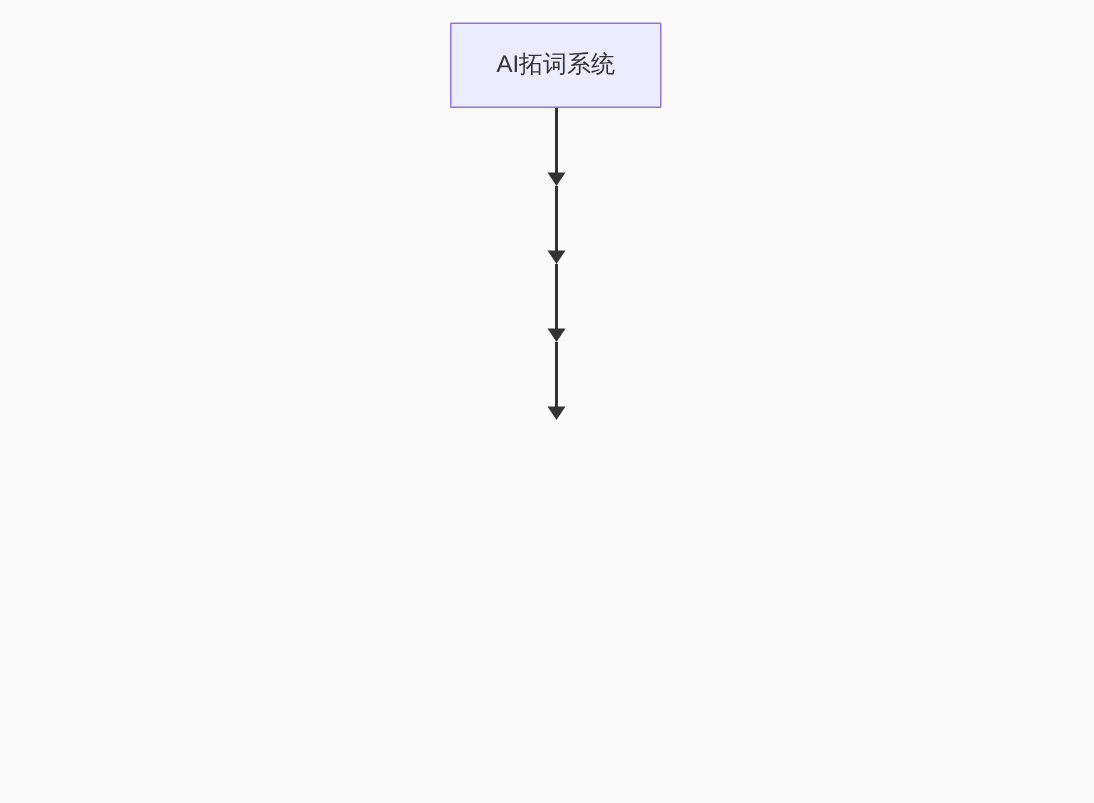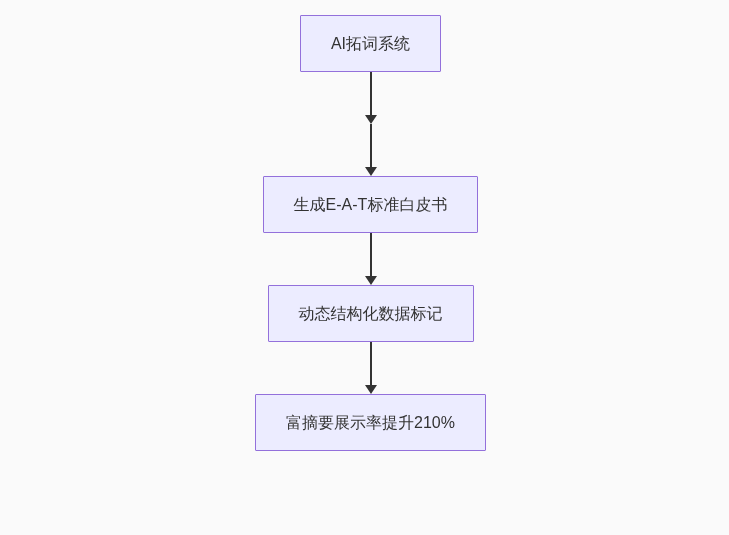--- a/index.html
+++ b/index.html
@@ -76,36 +76,27 @@
       <div class="shaft"></div>
       <div class="head"></div>
     </div>
 
 
     <div class="edge">
       <div class="shaft"></div>
       <div class="head"></div>
     </div>
 
-    <div class="node">
-      <span>生成E-A-T标准白皮书</span>
-    </div>
 
     <div class="edge">
       <div class="shaft"></div>
       <div class="head"></div>
     </div>
 
-    <div class="node">
-      <span>动态结构化数据标记</span>
-    </div>
 
     <div class="edge">
       <div class="shaft"></div>
       <div class="head"></div>
     </div>
 
-    <div class="node">
-      <span>富摘要展示率提升210%</span>
-    </div>
 
   </div>
 </div>
 
 </body></html>

